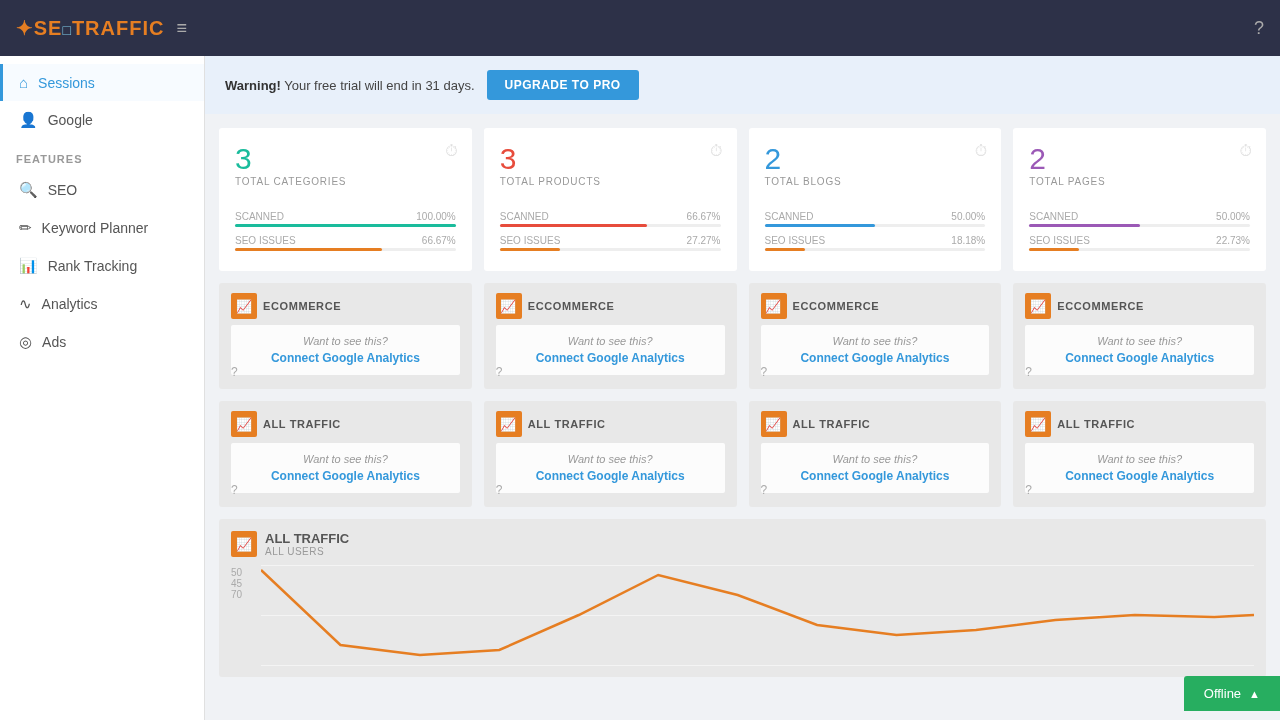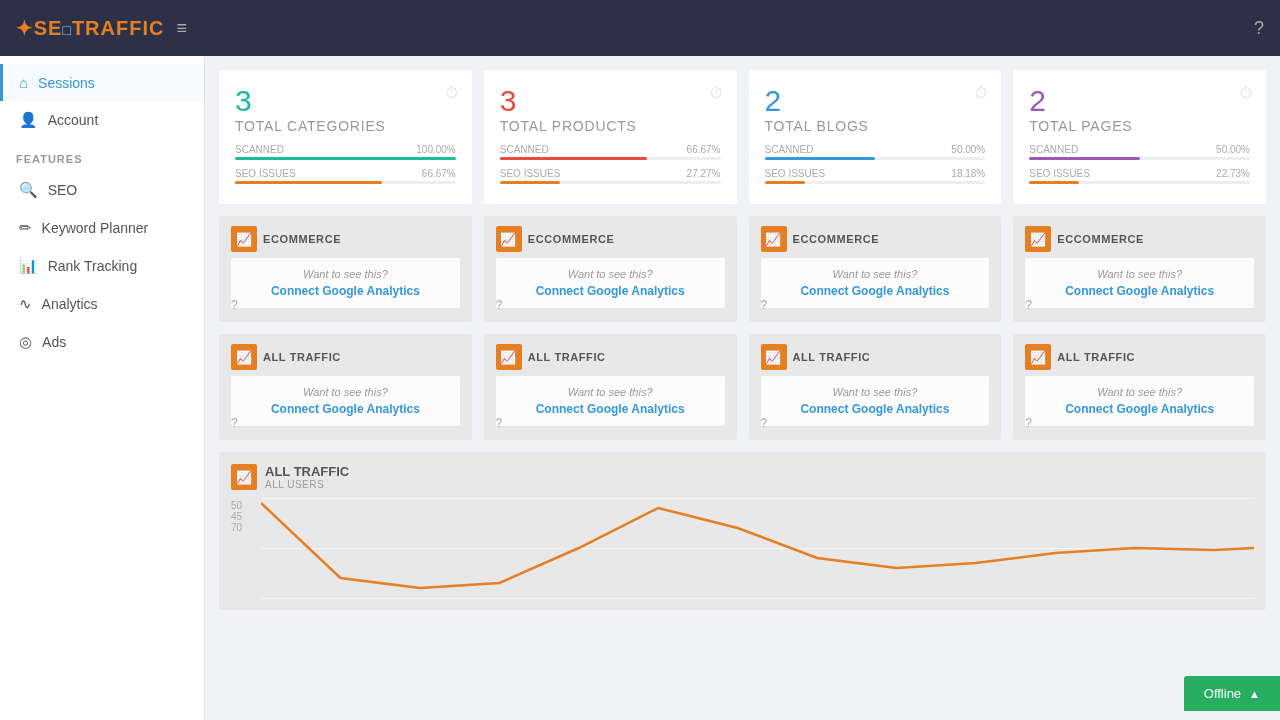--- a/index.html
+++ b/index.html
@@ -100,21 +100,21 @@
       background: #fff;
       border-radius: 3px;
       padding: 14px 16px 12px;
       position: relative;
     }
     .stat-number { font-size: 30px; font-weight: 300; }
     .stat-number.teal { color: #1abc9c; }
     .stat-number.red { color: #e74c3c; }
     .stat-number.blue { color: #3498db; }
     .stat-number.purple { color: #9b59b6; }
-    .stat-label { font-size: 14px; color: #999; letter-spacing: 0.8px; text-transform: uppercase; margin-bottom: 10px; }
+    .stat-label { font-size: 10px; color: #999; letter-spacing: 0.8px; text-transform: uppercase; margin-bottom: 24px; }
     .stat-clock { position: absolute; top: 14px; right: 14px; color: #ddd; font-size: 16px; }
     .progress-row { margin-top: 6px; }
     .progress-label-row { display: flex; justify-content: space-between; font-size: 10px; color: #aaa; margin-bottom: 2px; }
     .progress-bar-bg { height: 3px; background: #eee; border-radius: 2px; margin-bottom: 8px; }
     .progress-bar-fill { height: 3px; border-radius: 2px; }
     .fill-teal { background: #1abc9c; }
     .fill-red { background: #e74c3c; }
     .fill-blue { background: #3498db; }
     .fill-purple { background: #9b59b6; }
     .fill-orange { background: #e67e22; }
@@ -281,21 +281,21 @@
 
 <div class="layout">
 
   <div class="sidebar">
     <div class="sidebar-item active">
       <span class="sidebar-icon">⌂</span>
       <span>Sessions</span>
     </div>
     <div class="sidebar-item">
       <span class="sidebar-icon">👤</span>
-      <span>Account</span>
+      <span>Google</span>
     </div>
 
     <div class="sidebar-section-label">FEATURES</div>
 
     <div class="sidebar-item">
       <span class="sidebar-icon">🔍</span>
       <span>SEO</span>
     </div>
     <div class="sidebar-item">
       <span class="sidebar-icon">✏</span>
@@ -310,20 +310,27 @@
       <span>Analytics</span>
     </div>
     <div class="sidebar-item">
       <span class="sidebar-icon">◎</span>
       <span>Ads</span>
     </div>
   </div>
 
   <div class="main">
 
+    <div class="warning-bar">
+      <span>
+        <strong>Warning!</strong>
+        <span> Your free trial will end in 31 days.</span>
+      </span>
+      <button class="upgrade-btn">UPGRADE TO PRO</button>
+    </div>
 
     <div class="stats-row">
 
       <div class="stat-card">
         <div class="stat-clock">⏱</div>
         <div class="stat-number teal">3</div>
         <div class="stat-label">TOTAL CATEGORIES</div>
         <div class="progress-row">
           <div class="progress-label-row">
             <span>SCANNED</span>

